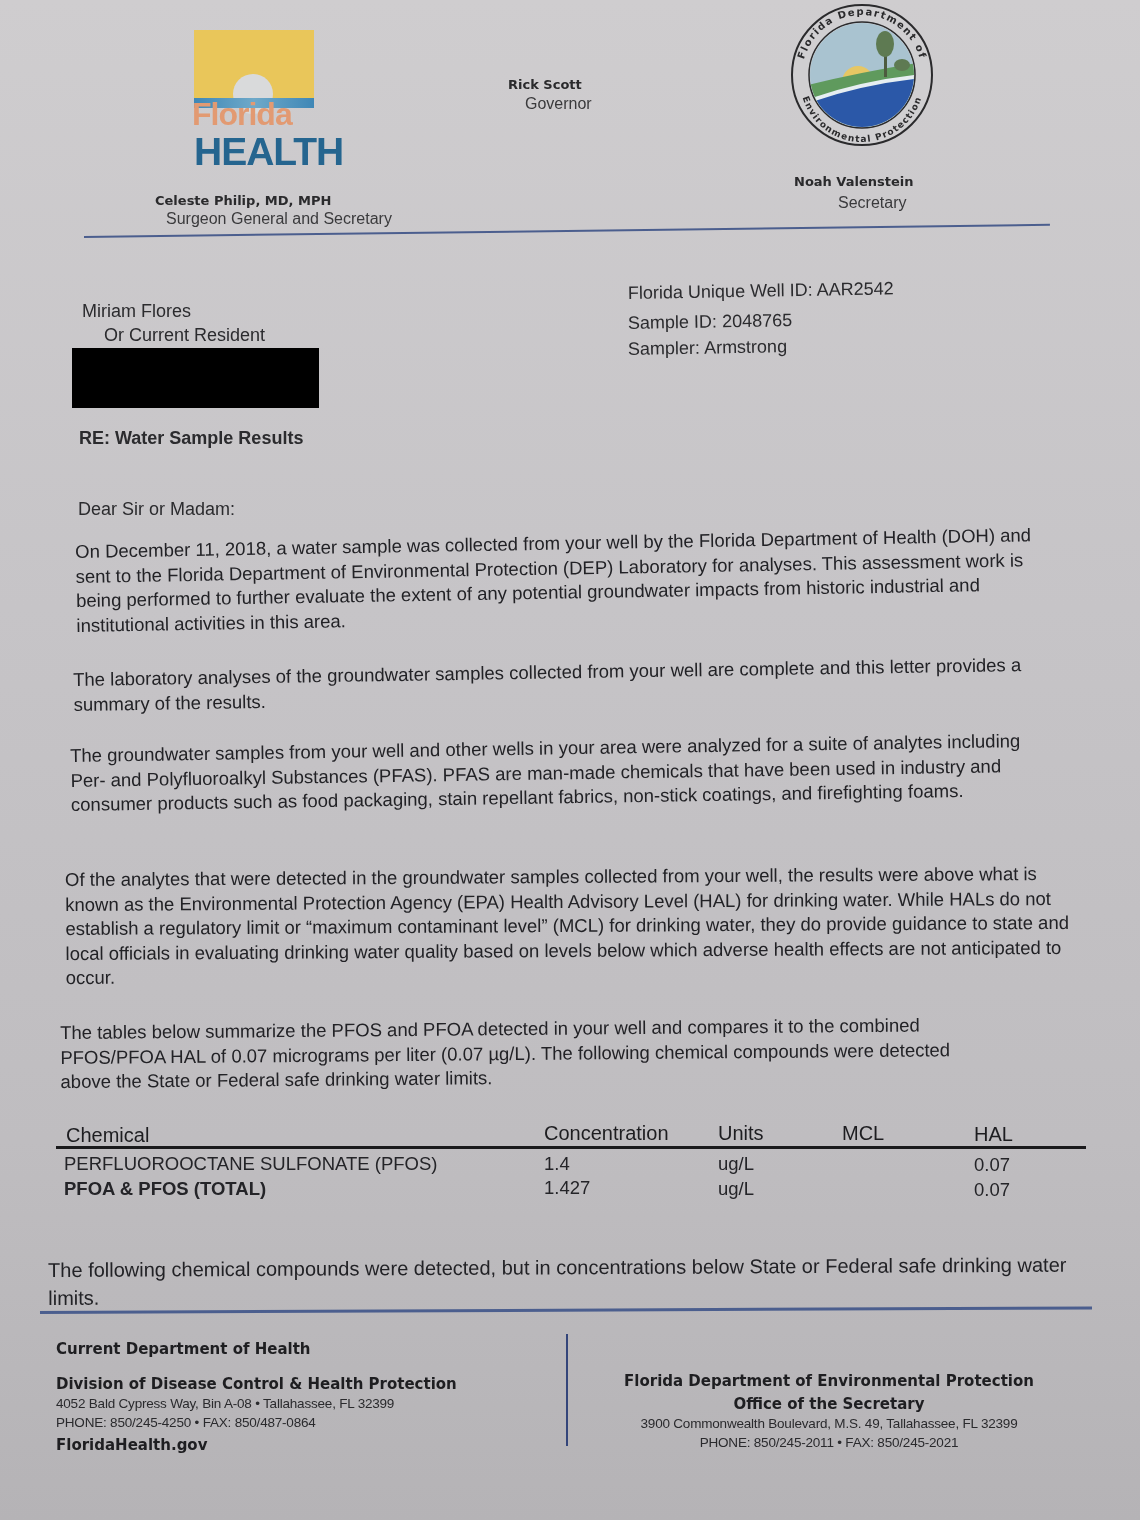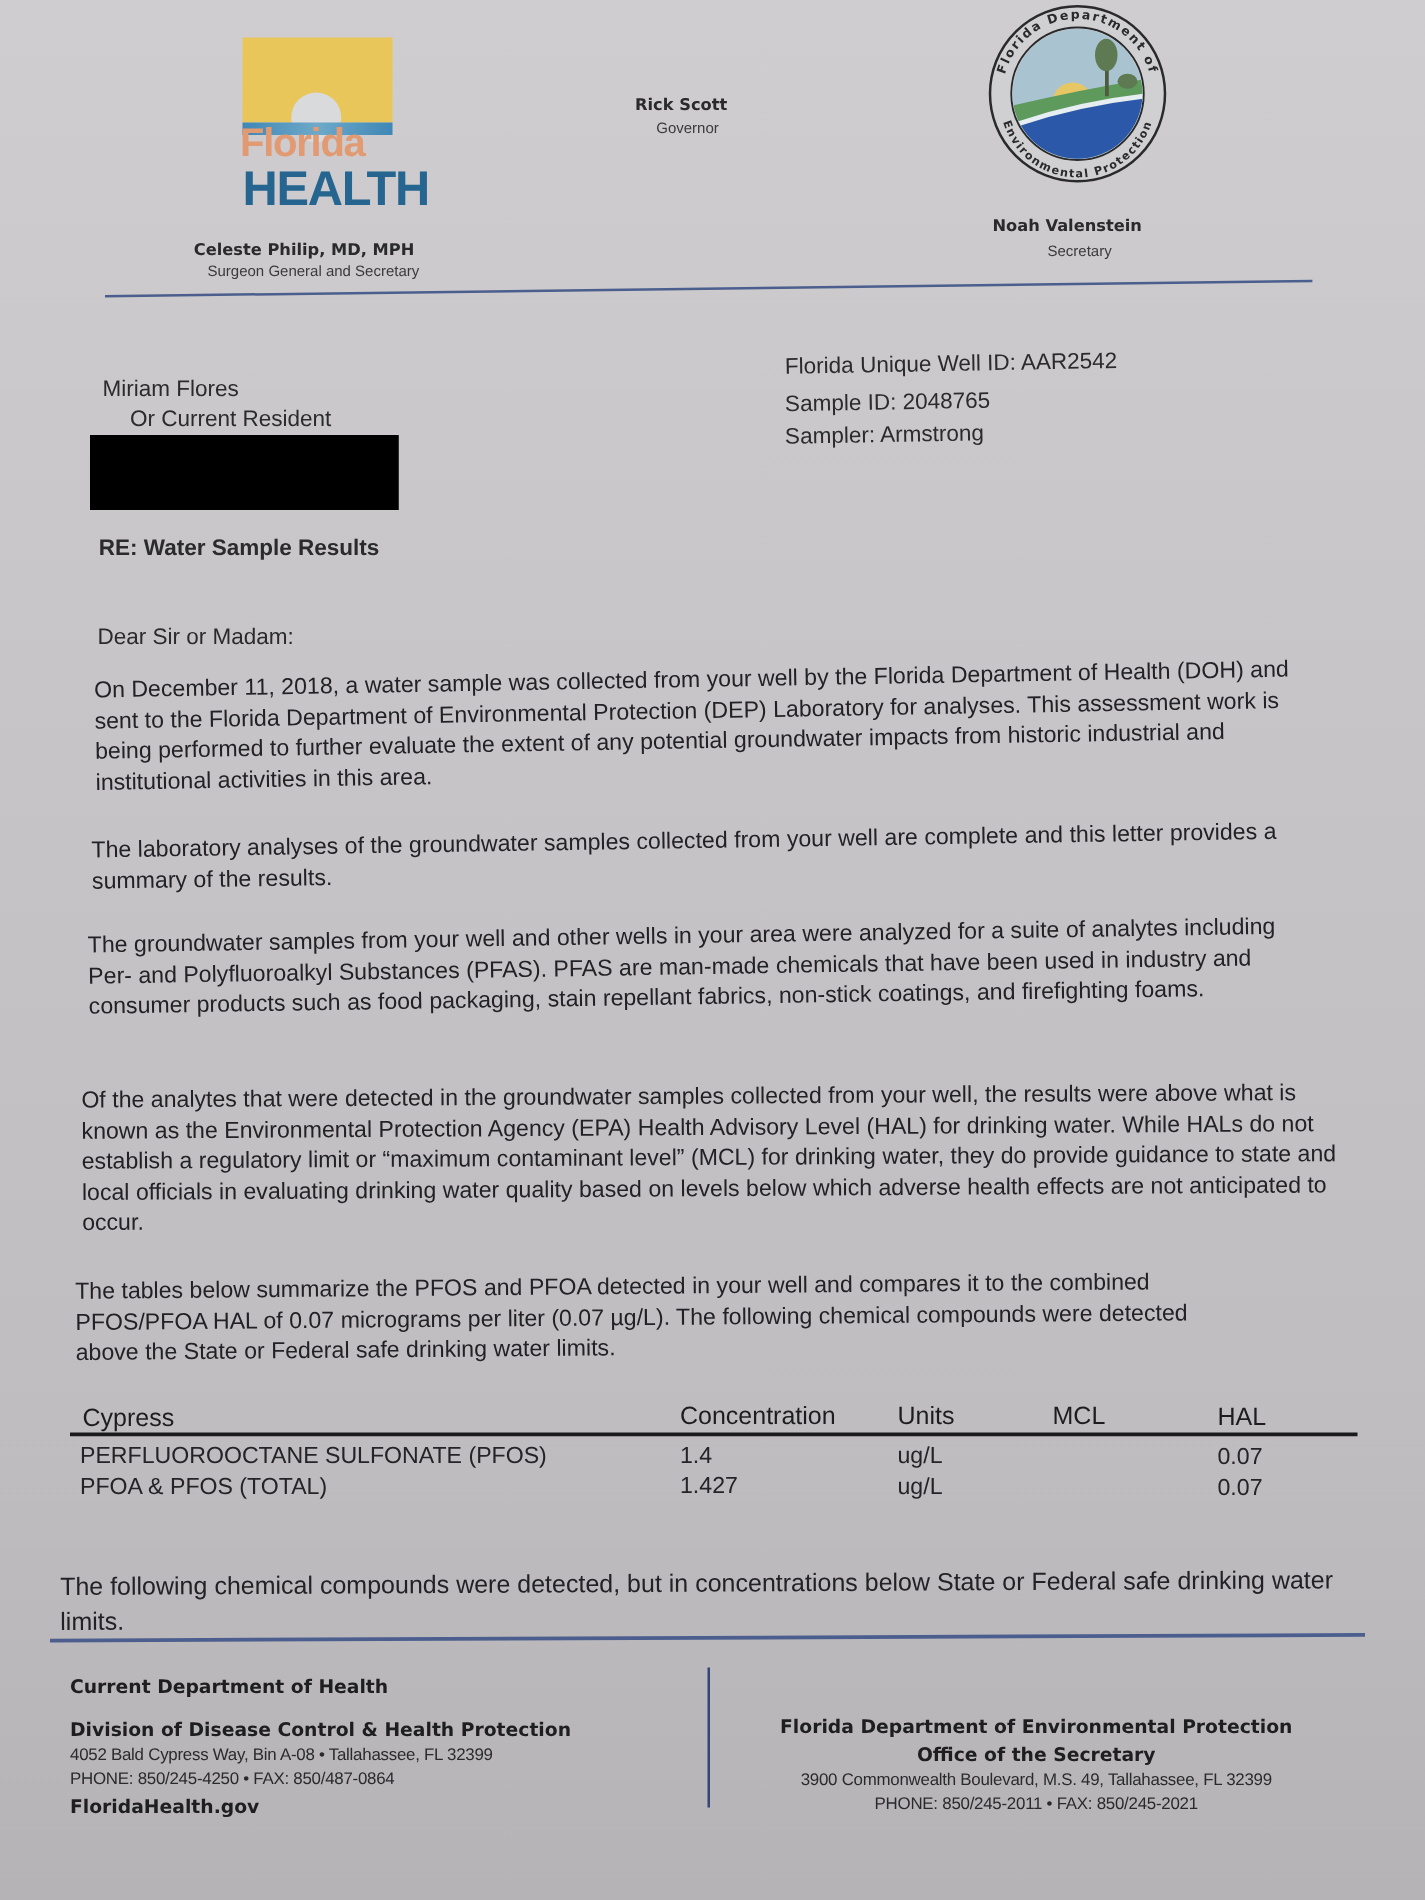--- a/index.html
+++ b/index.html
@@ -17,21 +17,21 @@
 
   
   .logo-fh { left: 190px; top: 30px; width: 126px; height: 135px; }
   .logo-fh .sun-block { position:absolute; left:4px; top:0; width:120px; height:68px; background:#e9c65a; }
   .logo-fh .sun { position:absolute; left:43px; top:44px; width:40px; height:40px; border-radius:50%; background:#d9dadb; }
   .logo-fh .sea { position:absolute; left:4px; top:68px; width:120px; height:10px; background:linear-gradient(90deg,#3f87b6,#6ea9c9,#3f87b6); }
   .logo-fh .word1 { position:absolute; left:2px; top:66px; font-size:32px; font-weight:bold; color:#e29a72; letter-spacing:-1px; }
   .logo-fh .word2 { position:absolute; left:4px; top:100px; font-size:39px; font-weight:bold; color:#25658f; letter-spacing:-1px; }
 
   .hd-name { font-family: "DejaVu Sans", sans-serif; font-weight: bold; font-size: 13px; color: #2a2a2c; text-align: center; }
-  .hd-title { font-size: 12px; color: #3a3a3c; }
+  .hd-title { font-size: 16px; color: #3a3a3c; }
 
   .seal { left: 780px; top: 2px; width: 164px; height: 146px; }
 
   .rule { height: 2px; background: #4b5e8e; }
 
   
   .addr { font-size: 18px; color: #2b2b2e; }
   .redact { background: #000; }
 
   
@@ -122,36 +122,36 @@
   <div class="abs addr" style="left:79px; top:428px;font-weight:bold;">RE: Water Sample Results</div>
   <div class="abs addr" style="left:78px; top:499px;">Dear Sir or Madam:</div>
 
   <div class="abs para" style="left:75px; top:540px; width:960px; transform:rotate(-1deg); transform-origin:left top;">On December 11, 2018, a water sample was collected from your well by the Florida Department of Health (DOH) and sent to the Florida Department of Environmental Protection (DEP) Laboratory for analyses. This assessment work is being performed to further evaluate the extent of any potential groundwater impacts from historic industrial and institutional activities in this area.</div>
   <div class="abs para" style="left:73px; top:668px; width:960px; transform:rotate(-0.9deg); transform-origin:left top;">The laboratory analyses of the groundwater samples collected from your well are complete and this letter provides a summary of the results.</div>
   <div class="abs para" style="left:70px; top:744px; width:975px; transform:rotate(-0.9deg); transform-origin:left top;">The groundwater samples from your well and other wells in your area were analyzed for a suite of analytes including Per- and Polyfluoroalkyl Substances (PFAS). PFAS are man-made chemicals that have been used in industry and consumer products such as food packaging, stain repellant fabrics, non-stick coatings, and firefighting foams.</div>
   <div class="abs para" style="left:65px; top:868px; width:1010px; transform:rotate(-0.35deg); transform-origin:left top;">Of the analytes that were detected in the groundwater samples collected from your well, the results were above what is known as the Environmental Protection Agency (EPA) Health Advisory Level (HAL) for drinking water. While HALs do not establish a regulatory limit or “maximum contaminant level” (MCL) for drinking water, they do provide guidance to state and local officials in evaluating drinking water quality based on levels below which adverse health effects are not anticipated to occur.</div>
   <div class="abs para" style="left:60px; top:1021px; width:940px; transform:rotate(-0.5deg); transform-origin:left top;">The tables below summarize the PFOS and PFOA detected in your well and compares it to the combined PFOS/PFOA HAL of 0.07 micrograms per liter (0.07 µg/L). The following chemical compounds were detected above the State or Federal safe drinking water limits.</div>
 
   <div class="abs tbl" style="height:90px;">
-    <div class="th" style="left:10px; top:6px;">Cypress</div>
+    <div class="th" style="left:10px; top:6px;">Chemical</div>
     <div class="th" style="left:488px; top:4px;text-align:center;">Concentration</div>
     <div class="th" style="left:662px; top:4px;">Units</div>
     <div class="th" style="left:786px; top:4px;">MCL</div>
     <div class="th" style="left:918px; top:5px;">HAL</div>
     <div class="hrule"></div>
 
     <div>
       <div class="cell" style="left:8px; top:35px;">PERFLUOROOCTANE SULFONATE (PFOS)</div>
       <div class="cell" style="left:488px; top:35px;">1.4</div>
       <div class="cell" style="left:662px; top:35px;">ug/L</div>
       <div class="cell" style="left:786px; top:35px;"></div>
       <div class="cell" style="left:918px; top:36px;">0.07</div>
     </div>
     <div>
-      <div class="cell" style="left:8px; top:60px;">PFOA &amp; PFOS (TOTAL)</div>
+      <div class="cell" style="left:8px; top:60px;font-weight:bold;">PFOA &amp; PFOS (TOTAL)</div>
       <div class="cell" style="left:488px; top:59px;">1.427</div>
       <div class="cell" style="left:662px; top:60px;">ug/L</div>
       <div class="cell" style="left:786px; top:60px;"></div>
       <div class="cell" style="left:918px; top:61px;">0.07</div>
     </div>
   </div>
 
   <div class="abs para" style="left:48px; top:1256px; width:1040px; font-size:20px; line-height:28px; transform:rotate(-0.3deg); transform-origin:left top;">The following chemical compounds were detected, but in concentrations below State or Federal safe drinking water limits.</div>
 
   <div class="abs rule" style="left:40px; top:1311px; width:1052px; height:3px; transform:rotate(-0.25deg); transform-origin:left center;"></div>

